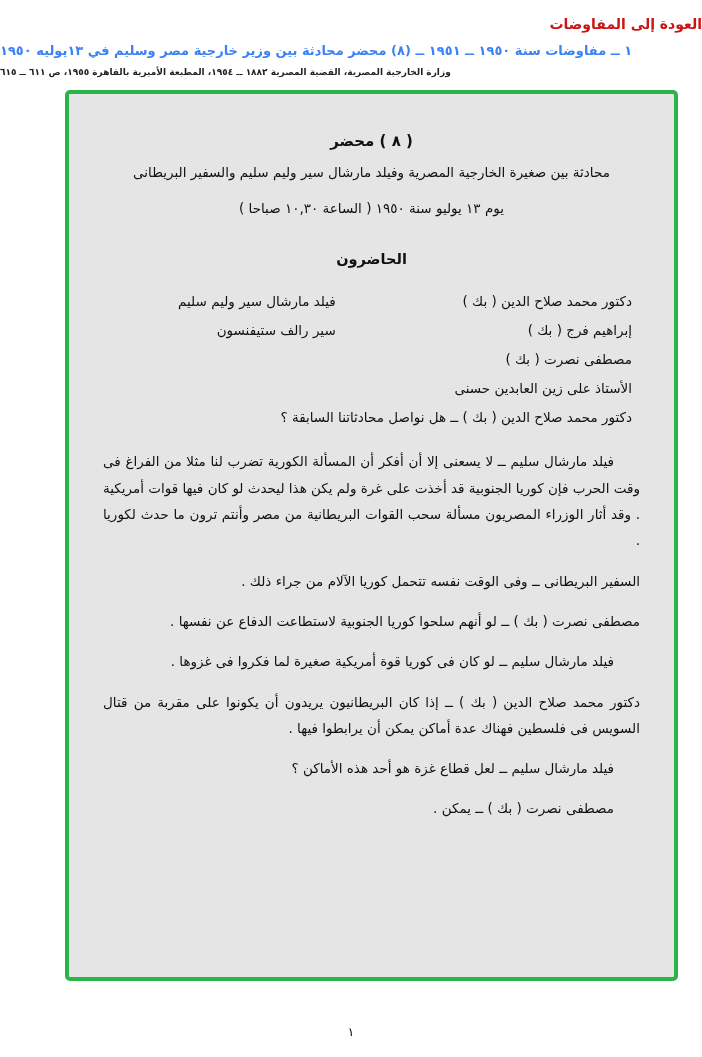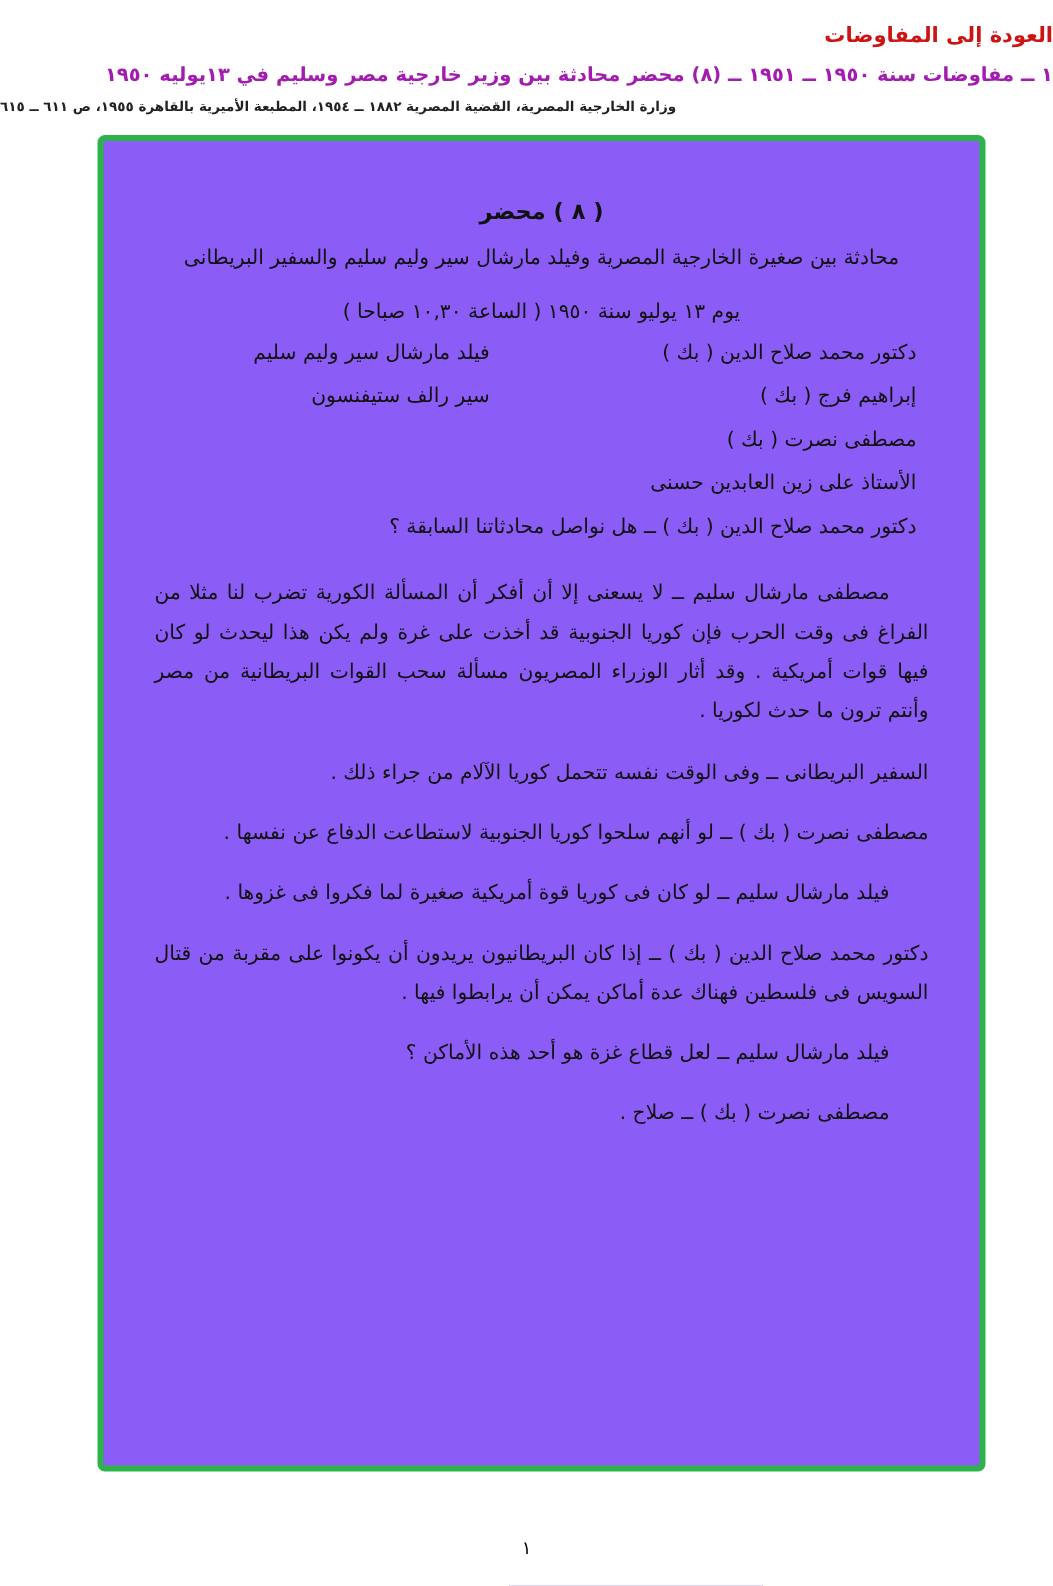--- a/index.html
+++ b/index.html
@@ -17,43 +17,43 @@
   }
   .page-title {
     margin-top: 16px;
     font-size: 14px;
     font-weight: bold;
     color: #cc1414;
     direction: rtl;
   }
   .page-heading {
     margin-top: 11px;
-    text-align: right;
+    text-align: left;
     font-size: 13px;
     font-weight: bold;
-    color: #a21caf;
+    color: #3b82f6;
     direction: rtl;
     letter-spacing: 0.2px;
   }
   .page-citation {
     margin-top: 9px;
     text-align: left;
     font-size: 9px;
     font-weight: 600;
     color: #222222;
     direction: rtl;
   }
   .doc-box {
     box-sizing: border-box;
-    margin: 13px 45px 0 65px;
+    margin: 13px 24px 0 65px;
     height: 891px;
     border: 4px solid #2db34a;
     border-radius: 5px;
     padding: 24px 34px 0 34px;
-    background: #8b5cf6;
+    background: #e5e5e5;
   }
   .doc-title {
     margin-top: 14px;
     text-align: center;
     font-size: 15px;
     font-weight: bold;
     direction: rtl;
   }
   .doc-subtitle {
     margin-top: 10px;
@@ -112,20 +112,21 @@
 
 <div class="page-citation">وزارة الخارجية المصرية، القضية المصرية ١٨٨٢ ــ ١٩٥٤، المطبعة الأميرية بالقاهرة ١٩٥٥، ص ٦١١ ــ ٦١٥</div>
 
 <div class="doc-box">
 
   <div class="doc-title">( ٨ ) محضر</div>
 
   <div class="doc-subtitle">محادثة بين صغيرة الخارجية المصرية وفيلد مارشال سير وليم سليم والسفير البريطانى</div>
   <div class="doc-subtitle">يوم ١٣ يوليو سنة ١٩٥٠ ( الساعة ١٠,٣٠ صباحا )</div>
 
+  <div class="attendees-title">الحاضرون</div>
 
   <div>
     <div class="att-row first">
       <span class="att-right">دكتور محمد صلاح الدين ( بك )</span>
       <span class="att-left">فيلد مارشال سير وليم سليم</span>
     </div>
     <div class="att-row">
       <span class="att-right">إبراهيم فرج ( بك )</span>
       <span class="att-left">سير رالف ستيفنسون</span>
     </div>
@@ -136,24 +137,24 @@
     <div class="att-row">
       <span class="att-right">الأستاذ على زين العابدين حسنى</span>
       <span class="att-left"></span>
     </div>
     <div class="att-row question">
       <span class="att-right">دكتور محمد صلاح الدين ( بك ) ــ هل نواصل محادثاتنا السابقة ؟</span>
     </div>
   </div>
 
   <div class="dialogue">
-    <p class="indent">مصطفى مارشال سليم ــ لا يسعنى إلا أن أفكر أن المسألة الكورية تضرب لنا مثلا من الفراغ فى وقت الحرب فإن كوريا الجنوبية قد أخذت على غرة ولم يكن هذا ليحدث لو كان فيها قوات أمريكية . وقد أثار الوزراء المصريون مسألة سحب القوات البريطانية من مصر وأنتم ترون ما حدث لكوريا .</p>
+    <p class="indent">فيلد مارشال سليم ــ لا يسعنى إلا أن أفكر أن المسألة الكورية تضرب لنا مثلا من الفراغ فى وقت الحرب فإن كوريا الجنوبية قد أخذت على غرة ولم يكن هذا ليحدث لو كان فيها قوات أمريكية . وقد أثار الوزراء المصريون مسألة سحب القوات البريطانية من مصر وأنتم ترون ما حدث لكوريا .</p>
     <p>السفير البريطانى ــ وفى الوقت نفسه تتحمل كوريا الآلام من جراء ذلك .</p>
     <p>مصطفى نصرت ( بك ) ــ لو أنهم سلحوا كوريا الجنوبية لاستطاعت الدفاع عن نفسها .</p>
     <p class="indent">فيلد مارشال سليم ــ لو كان فى كوريا قوة أمريكية صغيرة لما فكروا فى غزوها .</p>
     <p>دكتور محمد صلاح الدين ( بك ) ــ إذا كان البريطانيون يريدون أن يكونوا على مقربة من قتال السويس فى فلسطين فهناك عدة أماكن يمكن أن يرابطوا فيها .</p>
     <p class="indent">فيلد مارشال سليم ــ لعل قطاع غزة هو أحد هذه الأماكن ؟</p>
-    <p class="indent">مصطفى نصرت ( بك ) ــ صلاح .</p>
+    <p class="indent">مصطفى نصرت ( بك ) ــ يمكن .</p>
   </div>
 
 </div>
 
 <div class="page-number">١</div>
 
 </body></html>

